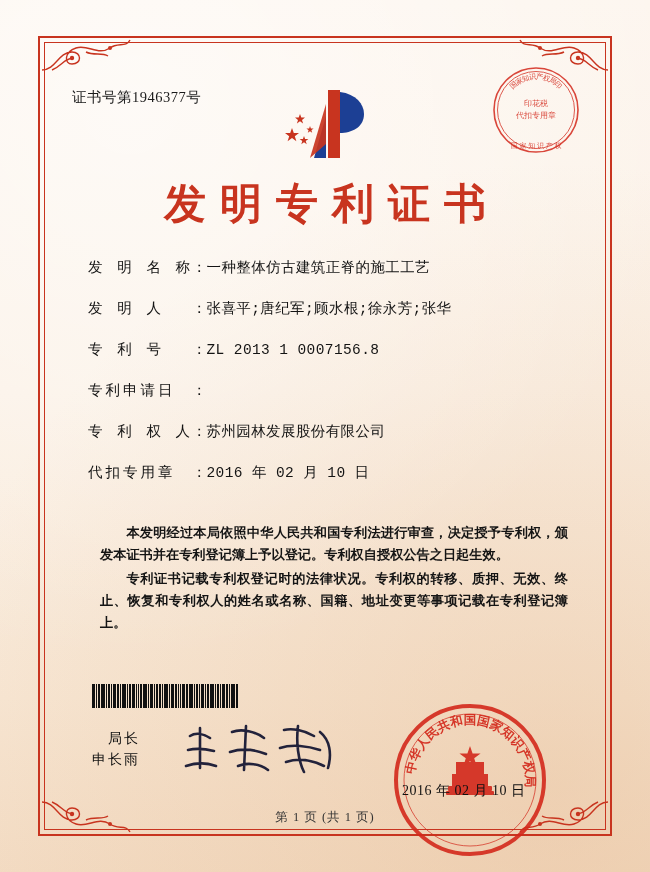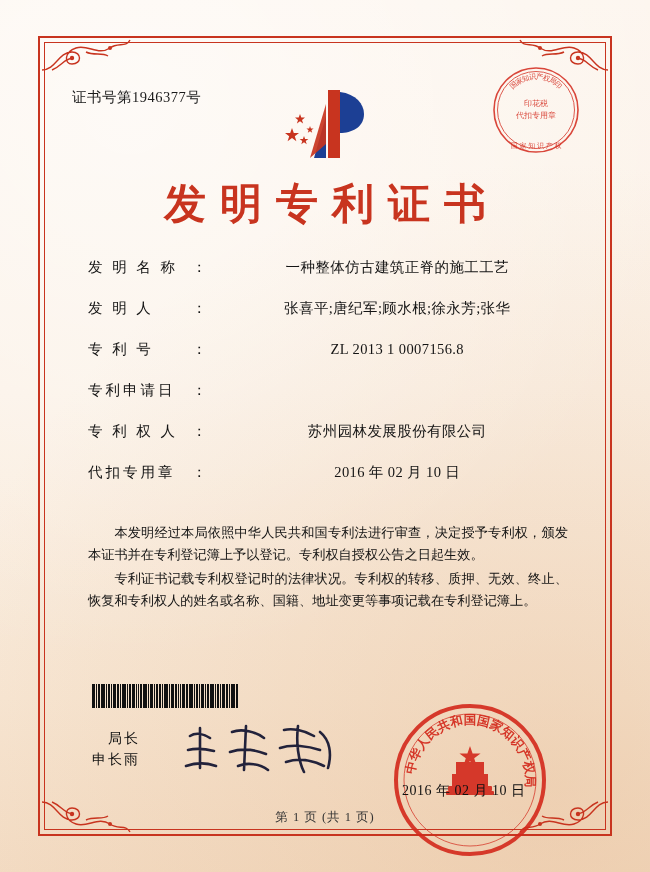--- a/index.html
+++ b/index.html
@@ -105,20 +105,21 @@
     color: #c8341f;
     font-family: "Liberation Serif", serif;
     text-indent: 14px;
   }
 
   .fields {
     position: absolute;
     left: 88px;
     right: 62px;
     top: 258px;
+    font-family: Liberation Mono, monospace;
   }
   .field-row {
     display: flex;
     align-items: baseline;
     margin-bottom: 22px;
     font-size: 14.5px;
     color: #141414;
   }
   .field-label {
     width: 104px;
@@ -126,36 +127,36 @@
     letter-spacing: 3px;
     white-space: nowrap;
   }
   .field-colon {
     flex: 0 0 12px;
     text-align: left;
   }
   .field-value {
     flex: 1 1 auto;
     letter-spacing: 0.4px;
-    text-align: center;
   }
 
   .body-text {
     position: absolute;
     left: 88px;
     right: 82px;
     top: 522px;
     font-size: 13.2px;
     line-height: 22px;
     color: #141414;
     text-align: justify;
   }
   .body-text p {
-    margin: 0 0 2px 0;
+    margin: 0 0 2px 12px;
     text-indent: 2em;
+    font-weight: bold;
   }
 
   
   .barcode {
     position: absolute;
     left: 92px;
     top: 684px;
     width: 176px;
     height: 24px;
     display: flex;

